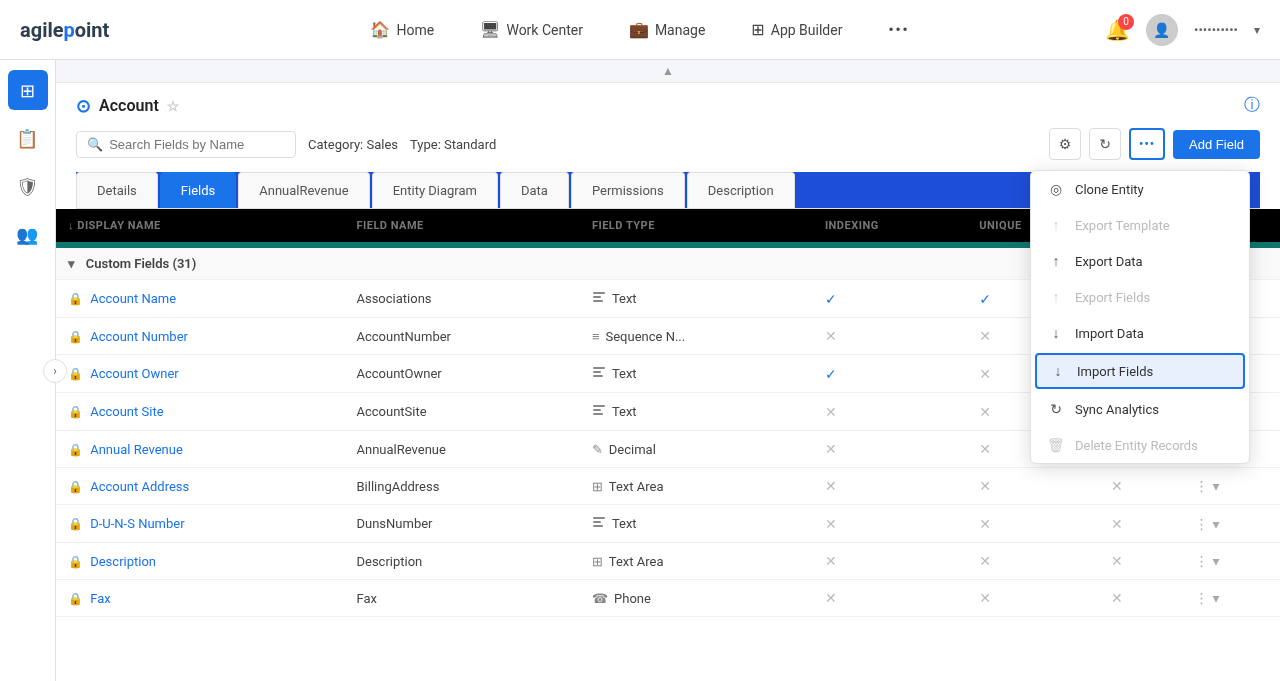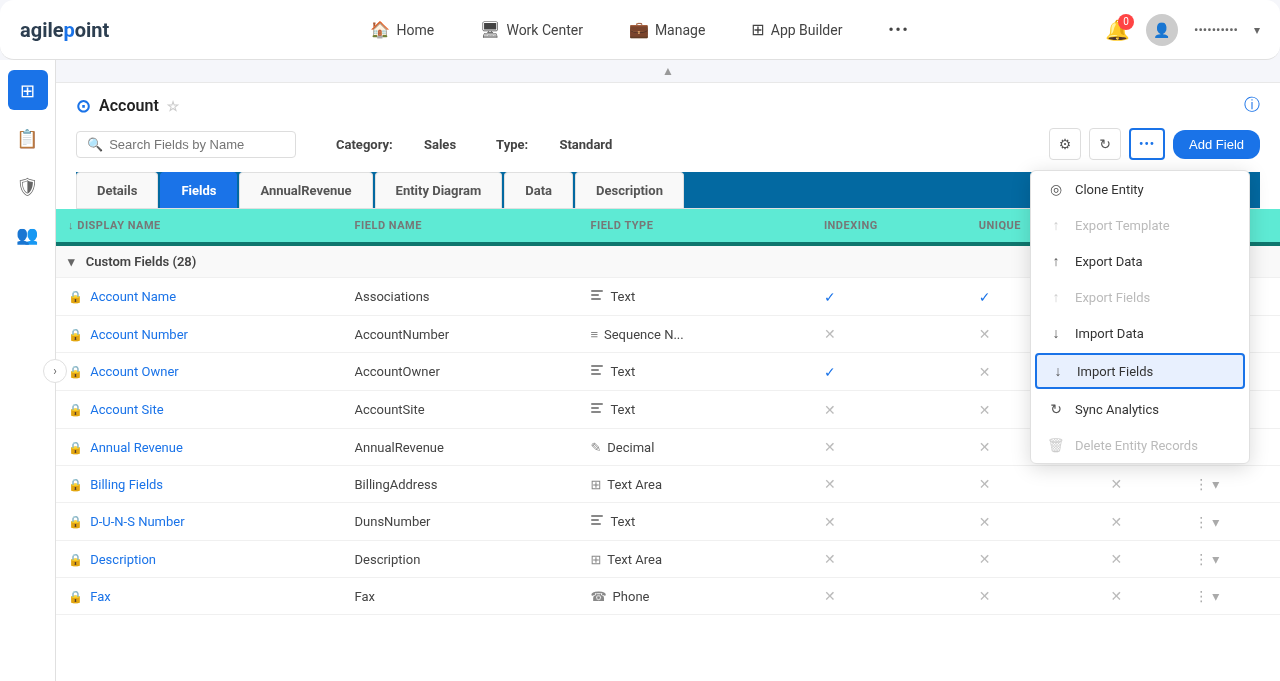--- a/index.html
+++ b/index.html
@@ -8,21 +8,20 @@
     
     .top-nav {
       height: 60px;
       background: #fff;
       border-bottom: 1px solid #e0e0e0;
       display: flex;
       align-items: center;
       padding: 0 20px;
       position: relative;
       z-index: 10;
-      border-radius: 14px;
     }
     .logo { display: flex; align-items: center; }
     .nav-center {
       display: flex;
       align-items: center;
       gap: 30px;
       margin-left: auto;
       margin-right: auto;
       position: absolute;
       left: 50%;
@@ -179,21 +178,21 @@
       border: none;
       outline: none;
       font-size: 13px;
       color: #999;
       width: 100%;
     }
     .filter-tag {
       font-size: 13px;
       color: #444;
     }
-    .filter-tag span { font-weight: 700; margin-left: 28px; }
+    .filter-tag span { font-weight: 400; }
     .toolbar-right {
       margin-left: auto;
       display: flex;
       align-items: center;
       gap: 8px;
     }
     .icon-btn {
       width: 32px;
       height: 32px;
       border: 1px solid #ddd;
@@ -217,33 +216,32 @@
       justify-content: center;
       cursor: pointer;
       color: #1a73e8;
       font-size: 14px;
       font-weight: bold;
     }
     .add-field-btn {
       background: #1a73e8;
       color: #fff;
       border: none;
-      border-radius: 12px;
+      border-radius: 4px;
       padding: 7px 16px;
       font-size: 13px;
       cursor: pointer;
       font-weight: 500;
     }
 
     
     .tabs-row {
       display: flex;
       border-bottom: 1px solid #e0e0e0;
-      background: #0369a1;
-      font-weight: bold;
+      background: #1d4ed8;
     }
     .tab {
       padding: 10px 20px;
       font-size: 13px;
       cursor: pointer;
       color: #555;
       border: 1px solid #e0e0e0;
       border-bottom: none;
       margin-right: 2px;
       background: #f9f9f9;
@@ -261,22 +259,22 @@
       flex: 1;
       overflow: auto;
       background: #fff;
     }
     table {
       width: 100%;
       border-collapse: collapse;
       font-size: 13px;
     }
     thead tr {
-      background: #5eead4;
-      border-bottom: 4px solid #0f766e;
+      background: #000000;
+      border-bottom: 6px solid #0f766e;
     }
     thead th {
       padding: 10px 12px;
       text-align: left;
       font-size: 11px;
       font-weight: 700;
       color: #777;
       text-transform: uppercase;
       letter-spacing: 0.5px;
       white-space: nowrap;
@@ -451,20 +449,21 @@
           <button class="add-field-btn">Add Field</button>
         </div>
       </div>
 
       <div class="tabs-row">
         <div class="tab">Details</div>
         <div class="tab active">Fields</div>
         <div class="tab">AnnualRevenue</div>
         <div class="tab">Entity Diagram</div>
         <div class="tab">Data</div>
+        <div class="tab">Permissions</div>
         <div class="tab">Description</div>
       </div>
     </div>
 
     <div class="table-container">
       <table>
         <thead>
           <tr>
             <th>
               <span style="cursor:pointer;">↓</span>
@@ -476,21 +475,21 @@
             <th>UNIQUE</th>
             <th>MA</th>
             <th></th>
           </tr>
         </thead>
         <tbody>
 
           <tr class="group-row">
             <td colspan="7">
               <span style="cursor:pointer;margin-right:8px;color:#666;">▾</span>
-              <span>Custom Fields (28)</span>
+              <span>Custom Fields (31)</span>
             </td>
           </tr>
 
         <tr>
       <td>
         <span class="lock-icon">🔒</span>
         <a class="field-name-link">Account Name</a>
       </td>
       <td>Associations</td>
       <td>
@@ -635,21 +634,21 @@
       <td>
         <div class="row-actions">
           <button class="row-action-btn">⋮</button>
           <button class="row-action-btn">▾</button>
         </div>
       </td>
     </tr>
             <tr>
       <td>
         <span class="lock-icon">🔒</span>
-        <a class="field-name-link">Billing Fields</a>
+        <a class="field-name-link">Account Address</a>
       </td>
       <td>BillingAddress</td>
       <td>
         <div class="field-type-cell">
           <span class="type-icon">⊞</span>
           <span>Text Area</span>
         </div>
       </td>
       <td>
         <span class="x-icon">✕</span>

